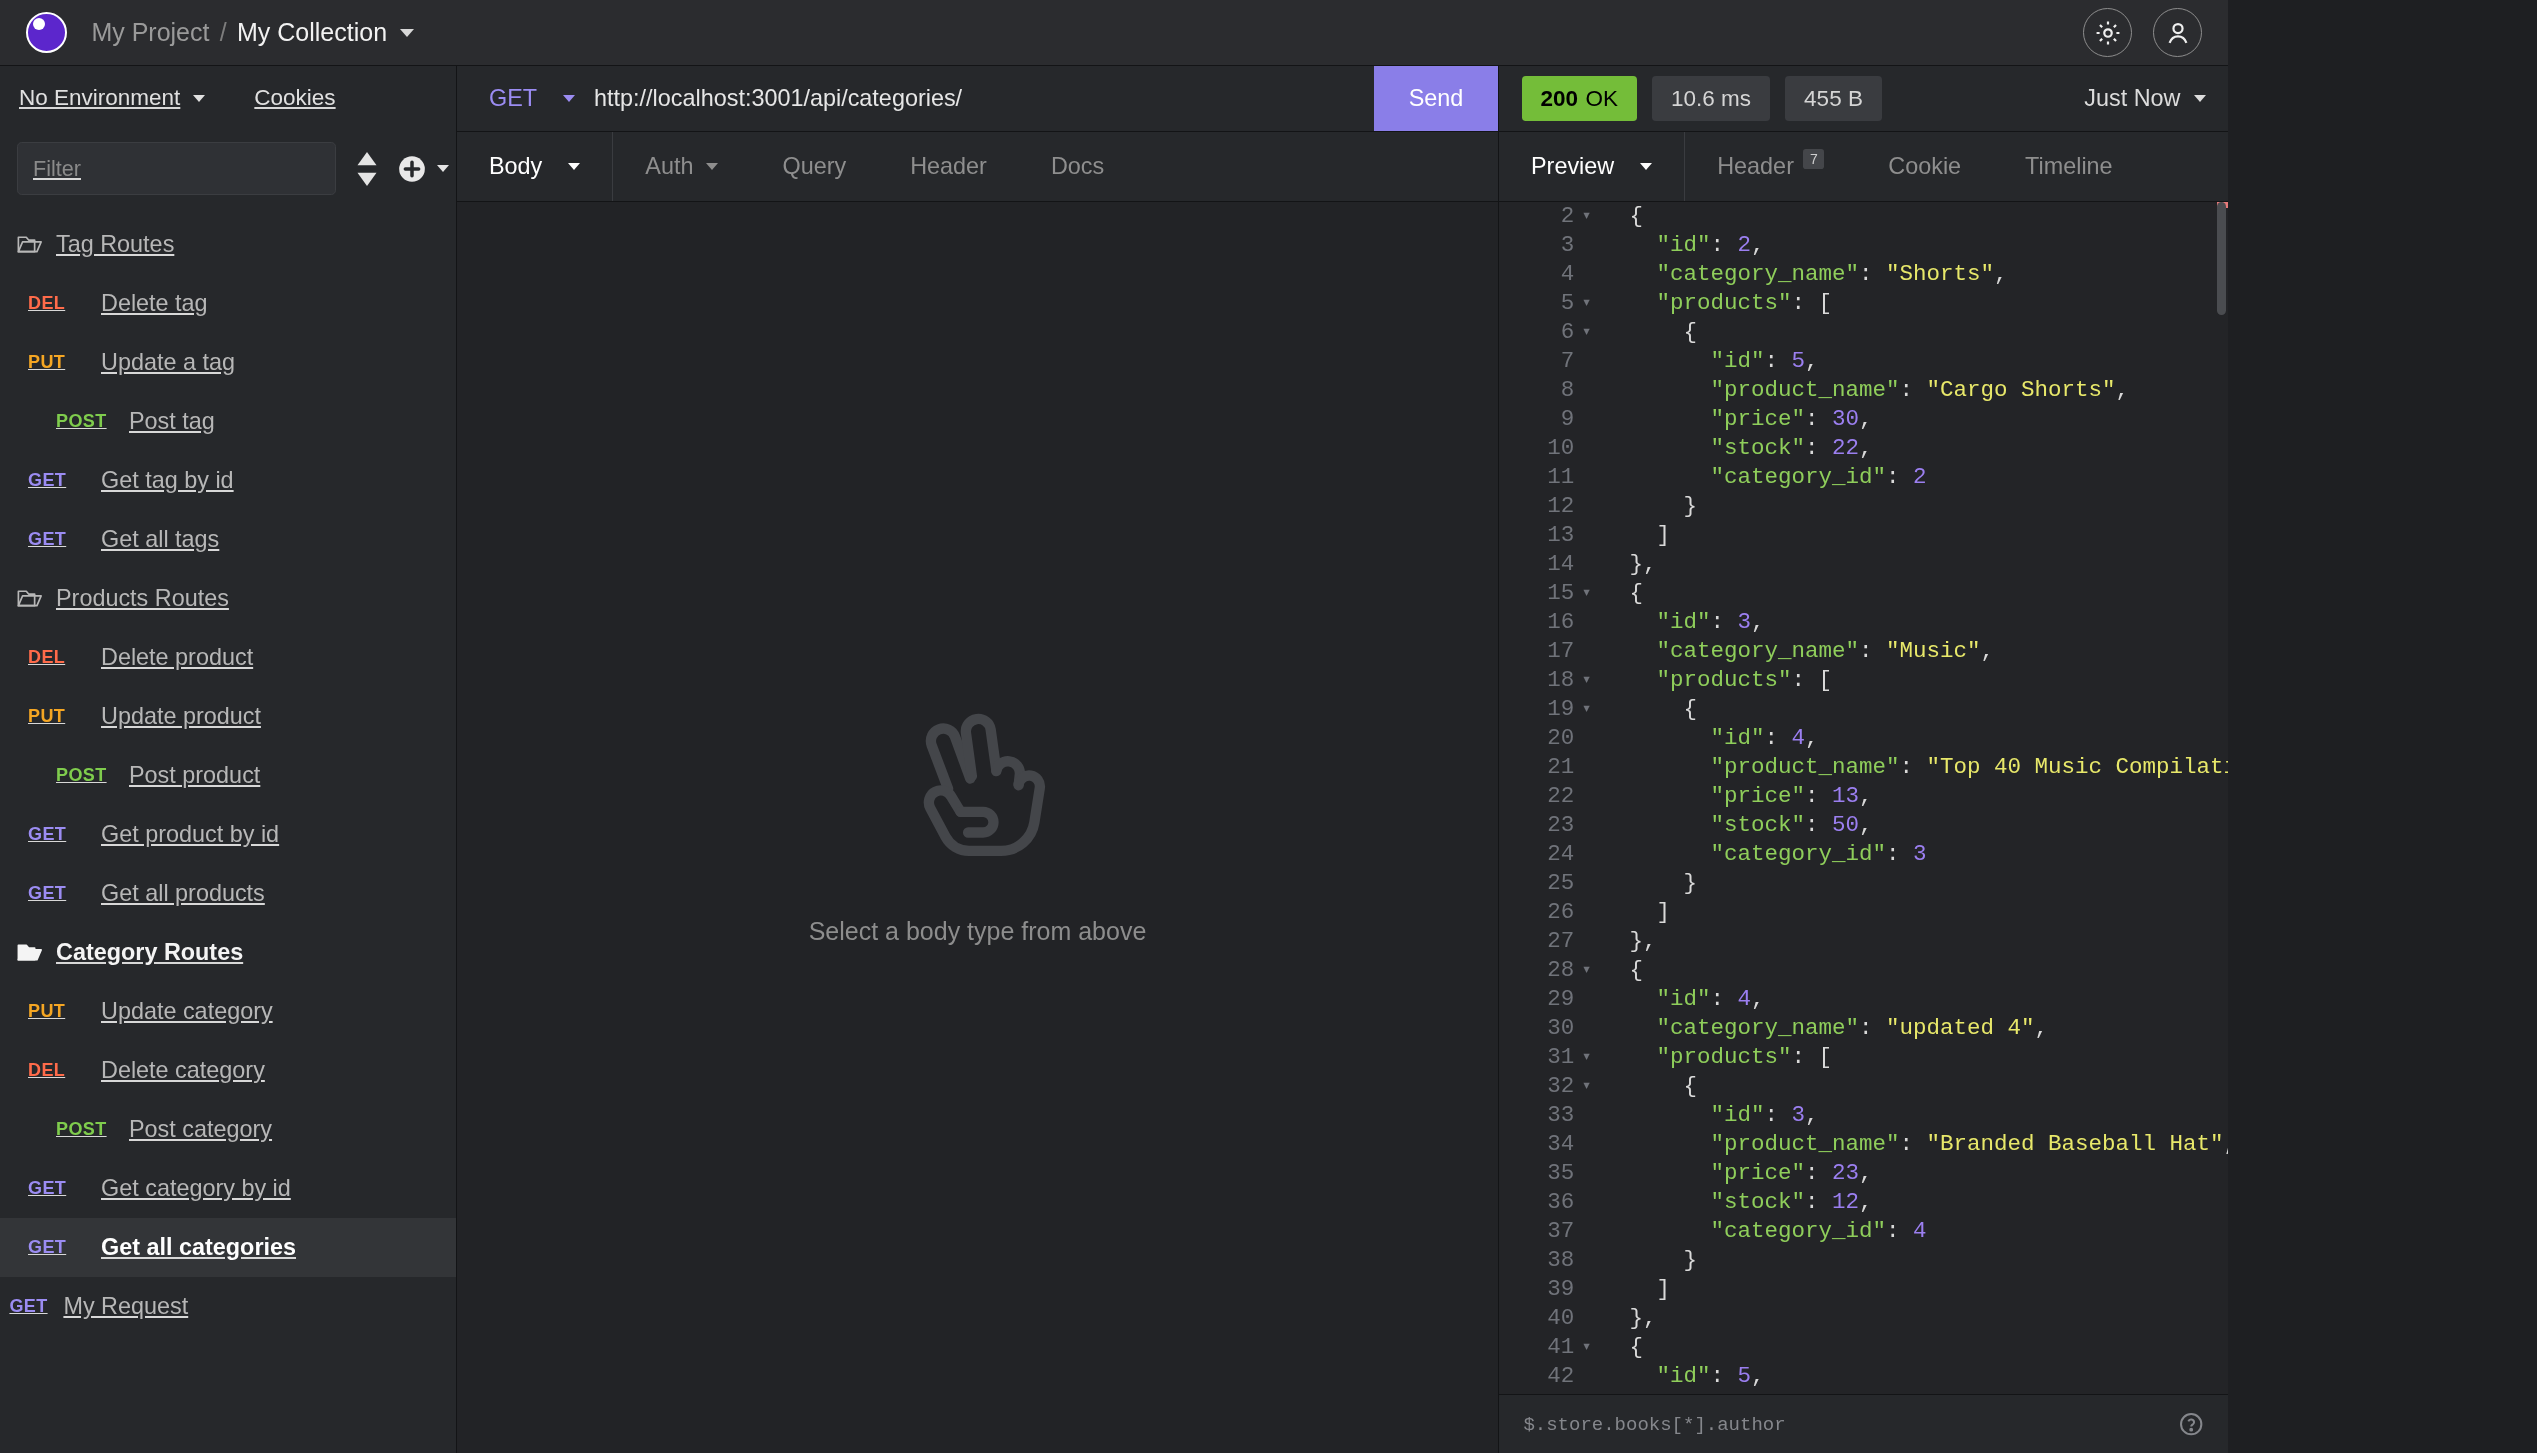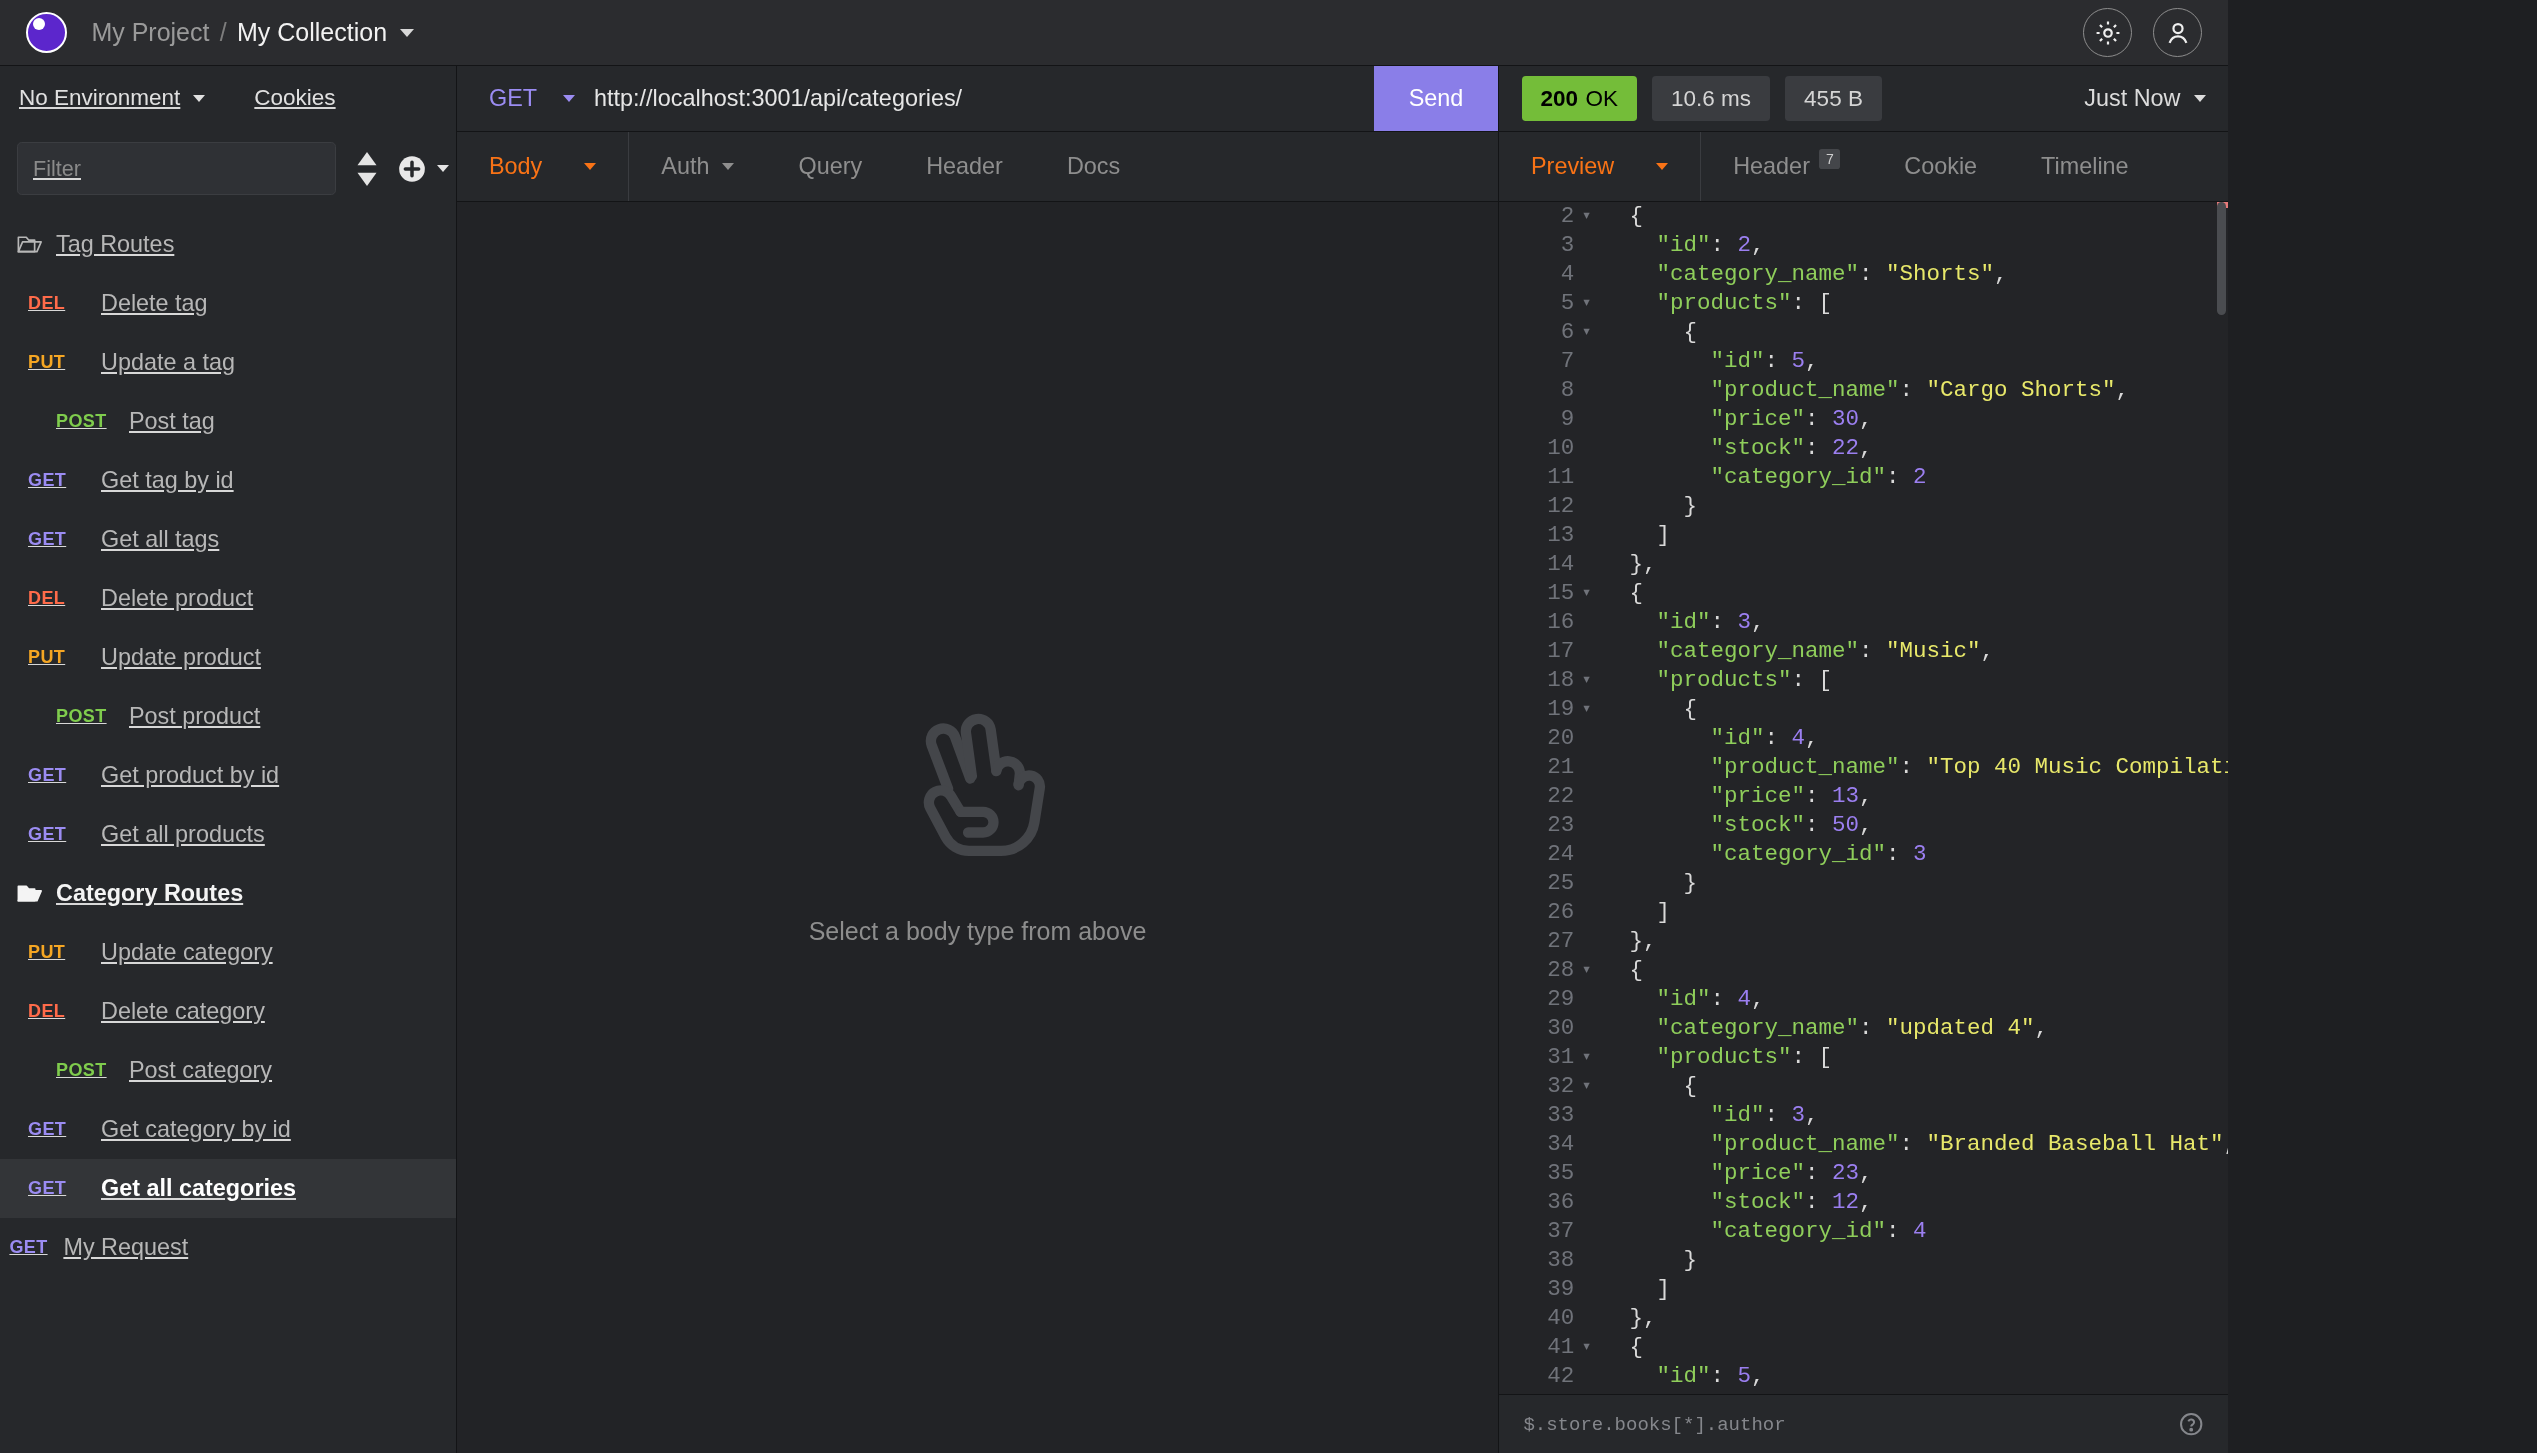--- a/index.html
+++ b/index.html
@@ -147,21 +147,21 @@
 
   .tabs {
     height: 70px; flex: 0 0 70px;
     display: flex; align-items: stretch;
     background: #26282b; border-bottom: 0.9px solid #131416;
   }
   .tab {
     display: flex; align-items: center; padding: 0 32px;
     font-size: 23.4px; color: #8e8e8e;
   }
-  .tab.first { color: #f97316; border-right: 0.9px solid #3a3c40; gap: 29px; }
+  .tab.first { color: #ffffff; border-right: 0.9px solid #3a3c40; gap: 13px; }
   .tab .badge {
     background: #44464a; color: #cfcfcf; font-size: 14px;
     border-radius: 2.8px; padding: 1.9px 6.6px; margin-left: 9.4px;
     position: relative; top: -7.5px;
   }
 
   .body-empty {
     flex: 1 1 auto; display: flex; flex-direction: column;
     align-items: center; justify-content: center;
     background: #222326; color: #8d8d8d; font-size: 25px;
@@ -293,20 +293,27 @@
             <span class="method m-POST">POST</span>
             <span class="rname">Post tag</span>
           </div>
           <div class="req">
             <span class="method m-GET">GET</span>
             <span class="rname">Get tag by id</span>
           </div>
           <div class="req">
             <span class="method m-GET">GET</span>
             <span class="rname">Get all tags</span>
+          </div>
+          <div class="folder">
+            <svg width="26" height="22.5" viewBox="0 0 28 24" fill="none" stroke="currentColor" stroke-width="1.8" stroke-linejoin="round">
+              <path d="M1.5 20V4.5h8.5l2.5 3h6.5V20z"></path>
+              <path d="M1.5 20 6 9.5h20L21.5 20z"></path>
+            </svg>
+            <span class="fname">Products Routes</span>
           </div>
           <div class="req">
             <span class="method m-DEL">DEL</span>
             <span class="rname">Delete product</span>
           </div>
           <div class="req">
             <span class="method m-PUT">PUT</span>
             <span class="rname">Update product</span>
           </div>
           <div class="req">

